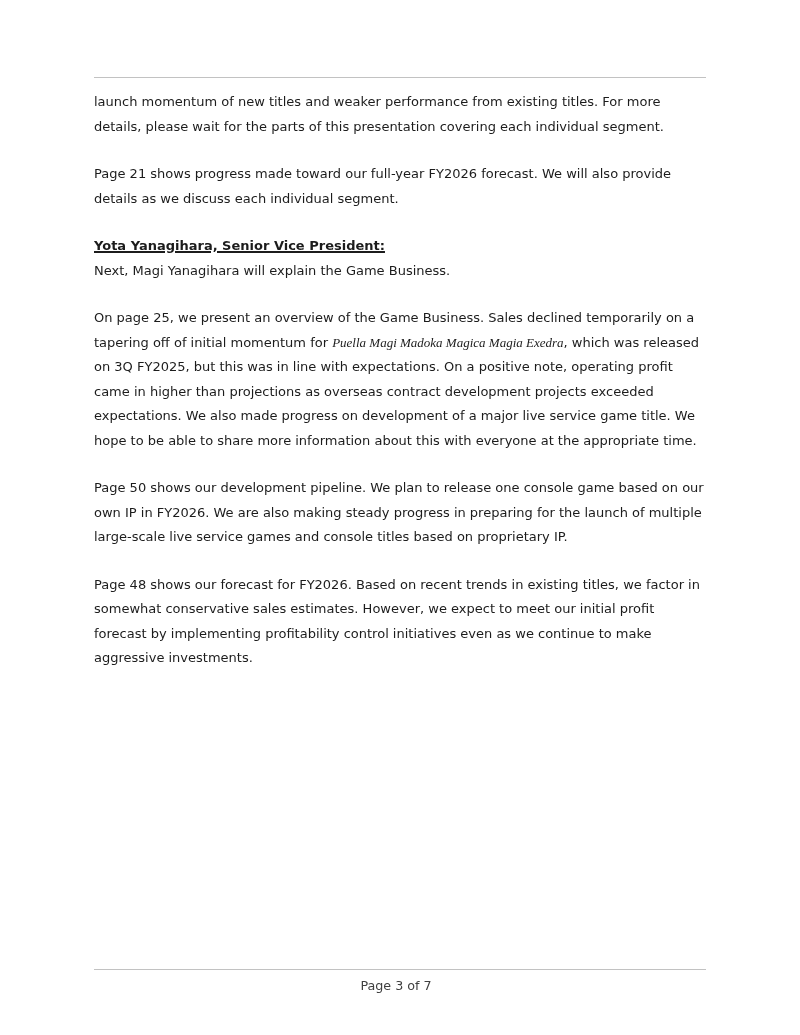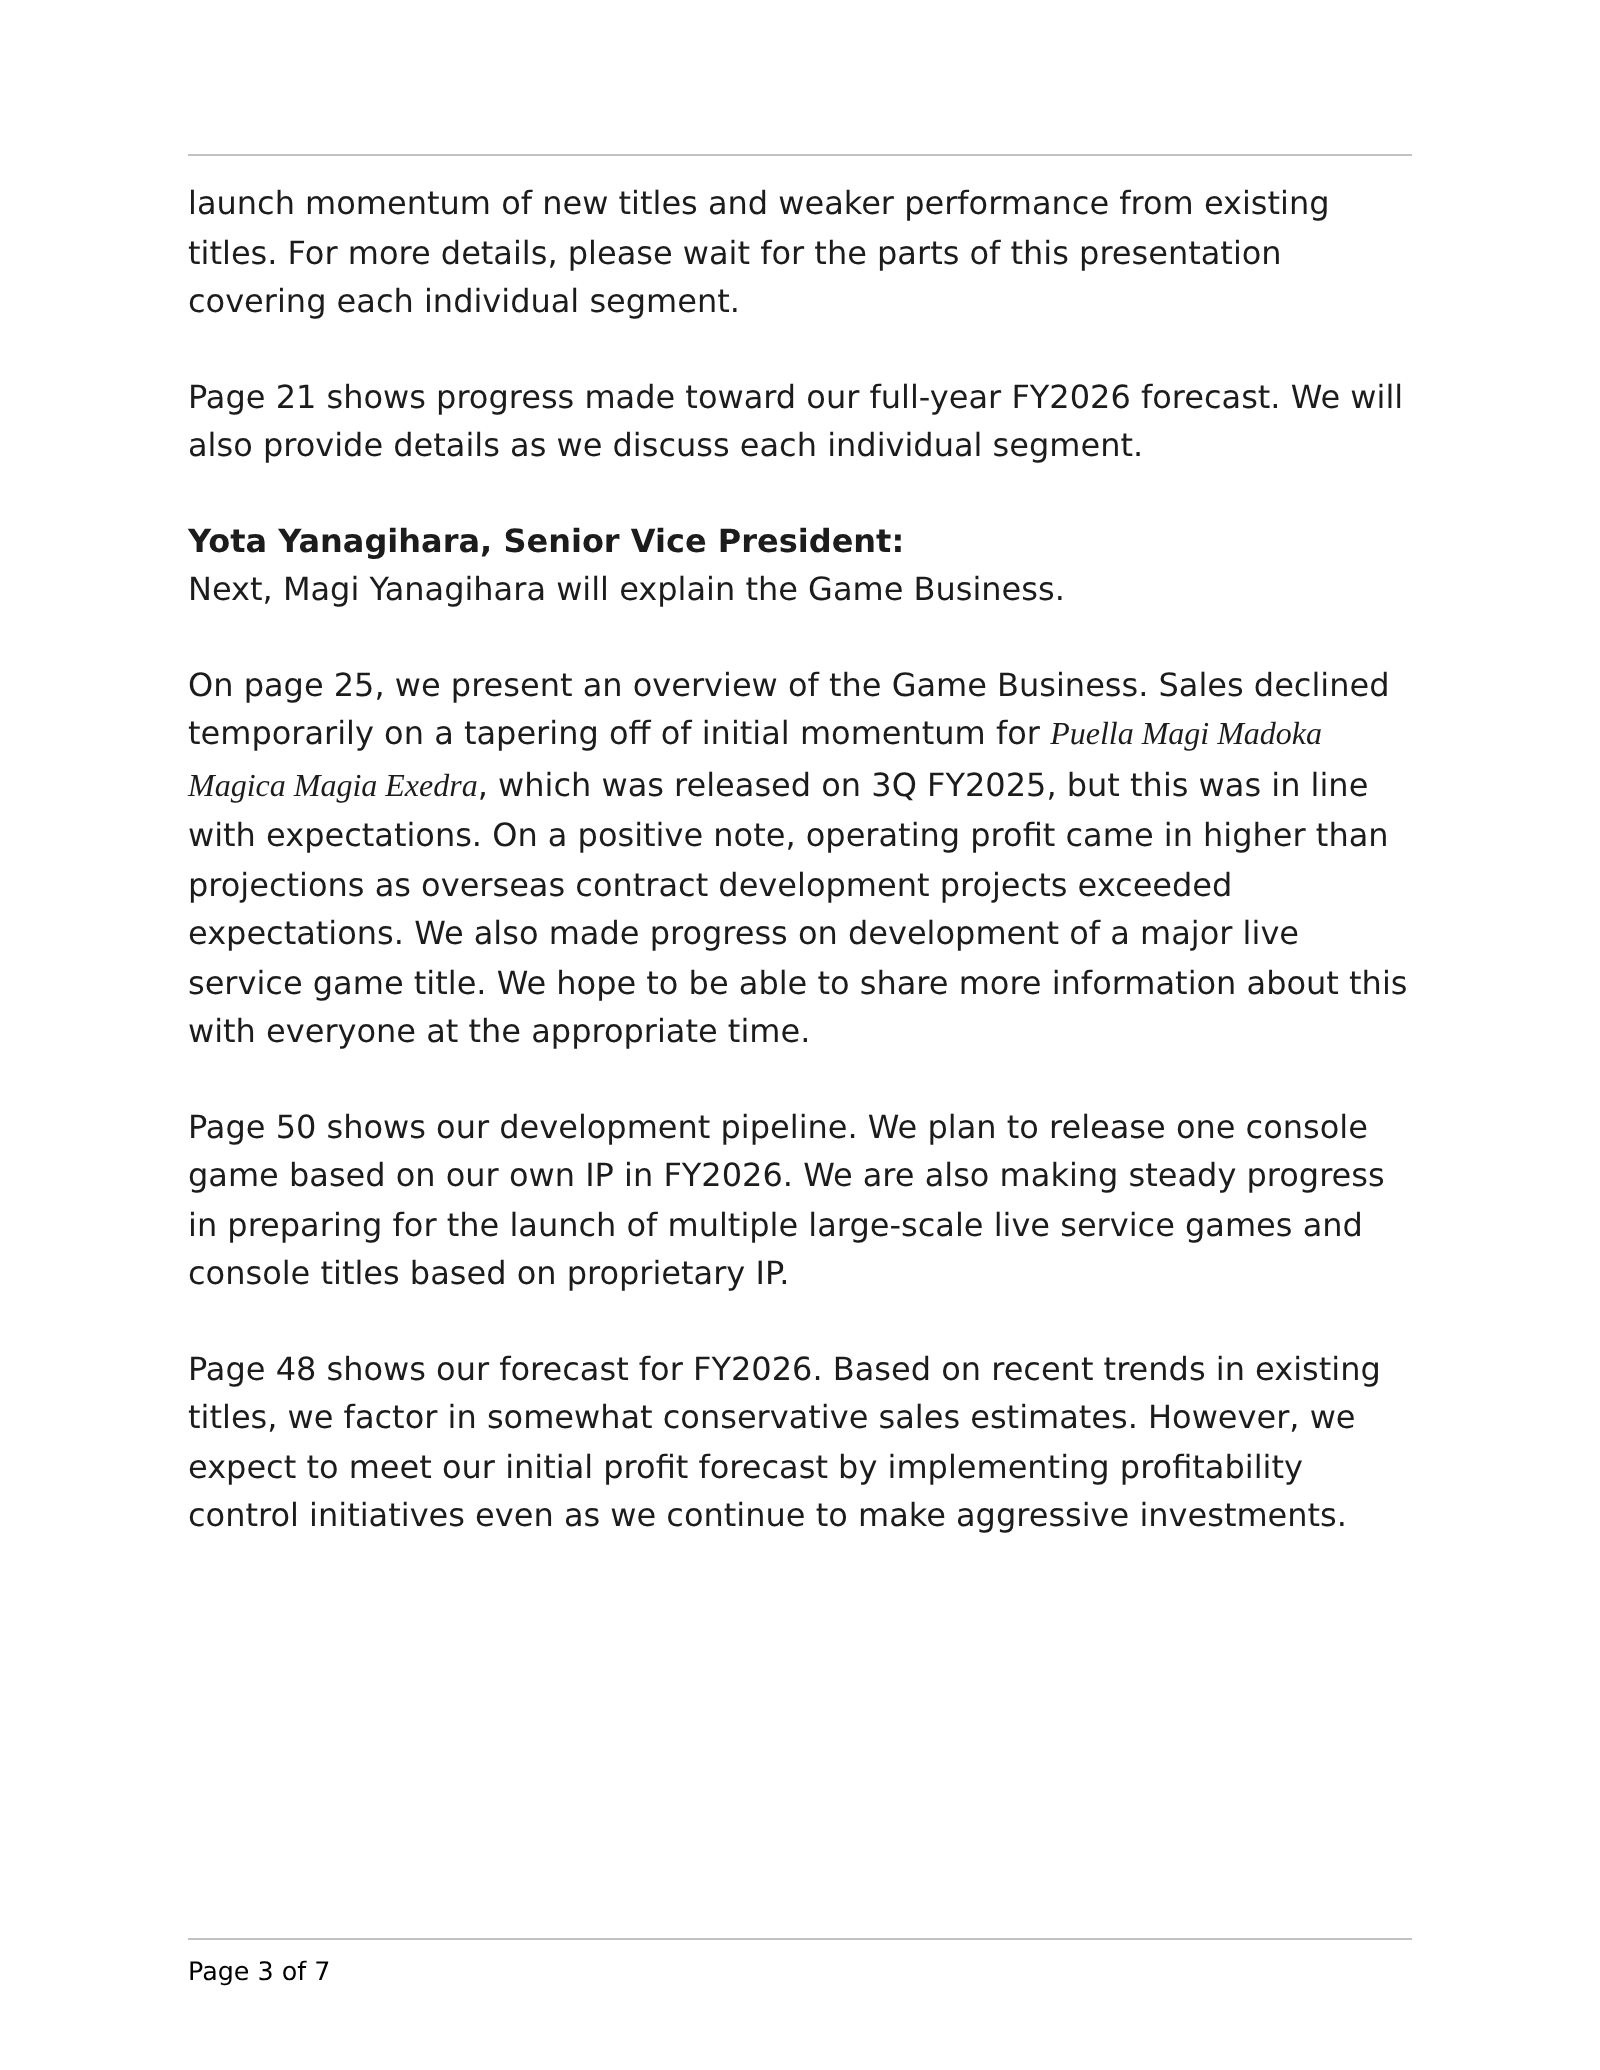--- a/index.html
+++ b/index.html
@@ -23,47 +23,48 @@
     height: 1px;
     background: #c2c2c2;
   }
   .rule-top { top: 77px; }
   .rule-bottom { top: 969px; }
   .content {
     position: absolute;
     left: 94px;
     top: 90px;
     width: 614px;
-    font-size: 16px;
+    font-size: 13px;
     line-height: 24.5px;
     text-align: left;
   }
   .content p {
     margin: 0 0 23px 0;
   }
   .speaker-heading {
     font-weight: bold;
+    text-decoration: underline;
     text-decoration-thickness: 2px;
     margin: 0 0 0 0 !important;
   }
   .game-title {
     font-style: italic;
     font-family: Liberation Serif, serif;
   }
   .footer {
     position: absolute;
     left: 94px;
     top: 974px;
     width: 612px;
     box-sizing: border-box;
     padding-right: 8px;
-    text-align: left;
+    text-align: center;
     font-size: 12.7px;
     line-height: 24px;
-    color: #000000;
+    color: #404040;
   }
 </style>
 </head>
 <body>
 
 <div class="page">
 
   <div class="rule rule-top"></div>
 
   <main class="content">

